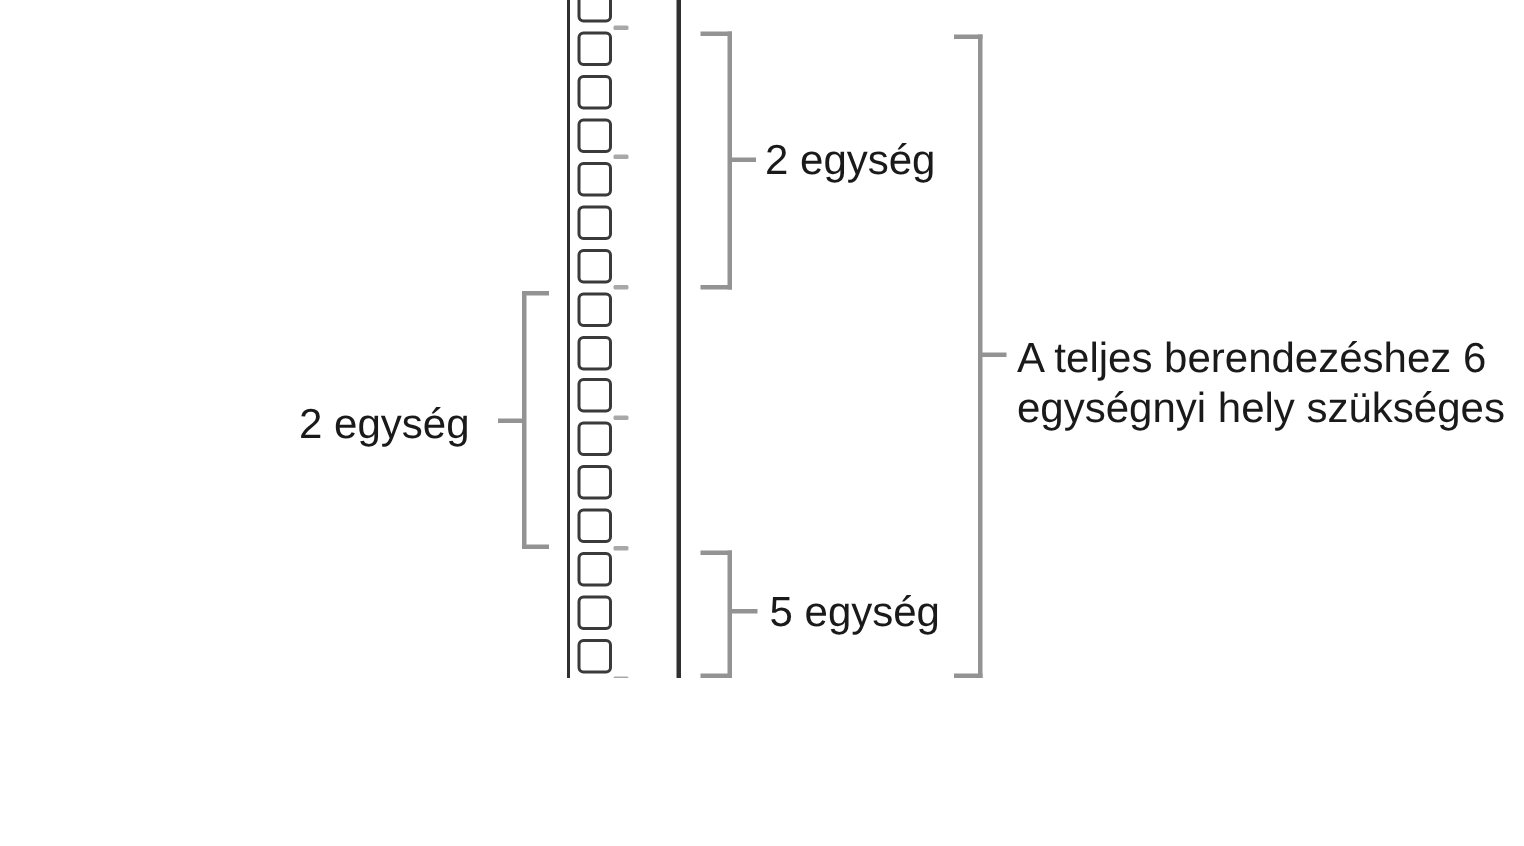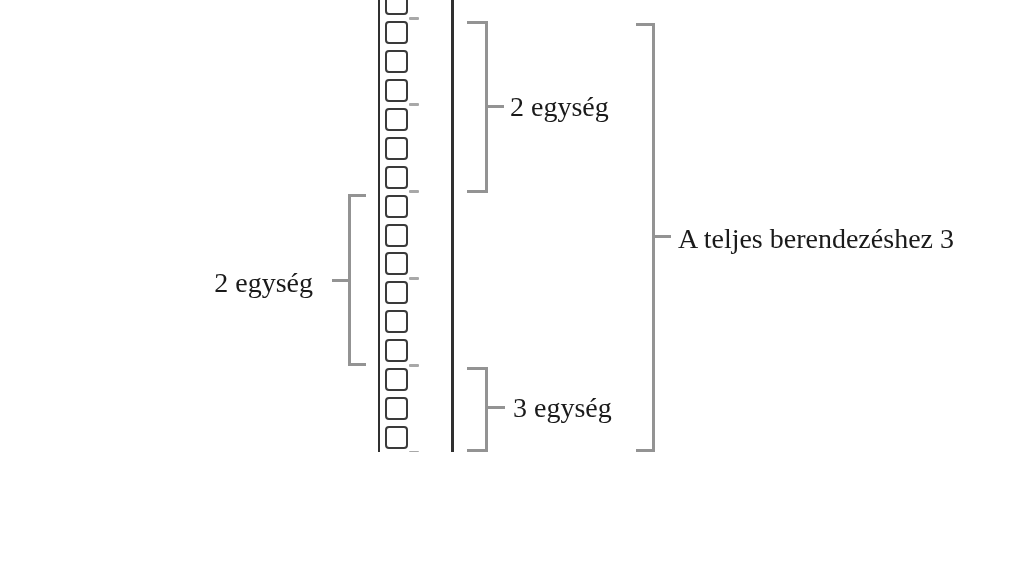--- a/index.html
+++ b/index.html
@@ -6,21 +6,21 @@
     margin: 0;
     padding: 0;
     background: #ffffff;
   }
   #stage {
     position: relative;
     width: 1016px;
     height: 452px;
     overflow: hidden;
     background: var(--background, #ffffff);
-    font-family: Liberation Serif, serif;
+    font-family: Liberation Sans, sans-serif;
     color: var(--text, #1a1a1a);
   }
   
   .rail {
     position: absolute;
     top: 0;
     height: 564px;
     width: 2px;
     background: linear-gradient(to bottom,
       var(--rail, #303030) 0%,
@@ -123,21 +123,22 @@
   <div class="label" style="left:510px; top:90px;">2 egység</div>
 
   <div class="bracket open-right" style="left:348px; top:194px; width:18px; height:172px;"></div>
   <div class="stem" style="left:332px; top:279px; width:17px;"></div>
   <div class="label" id="label-left-2u" style="right:686px; top:266px;">
     <div class="line-1">2 egység</div>
   </div>
 
   <div class="bracket open-left" style="left:467px; top:367px; width:21px; height:85px;"></div>
   <div class="stem" style="left:487px; top:406px; width:18px;"></div>
-  <div class="label" style="left:513px; top:391px;">3 egység</div>
+  <div class="label" style="left:513px; top:391px;">5 egység</div>
 
   <div class="bracket open-left" style="left:636px; top:23px; width:19px; height:429px;"></div>
   <div class="stem" style="left:654px; top:235px; width:17px;"></div>
   <div class="label" style="left:678px; top:222px;">
-    <div>A teljes berendezéshez 3</div>
+    <div>A teljes berendezéshez 6</div>
+    <div>egységnyi hely szükséges</div>
   </div>
 
 </div>
 
 </body></html>

